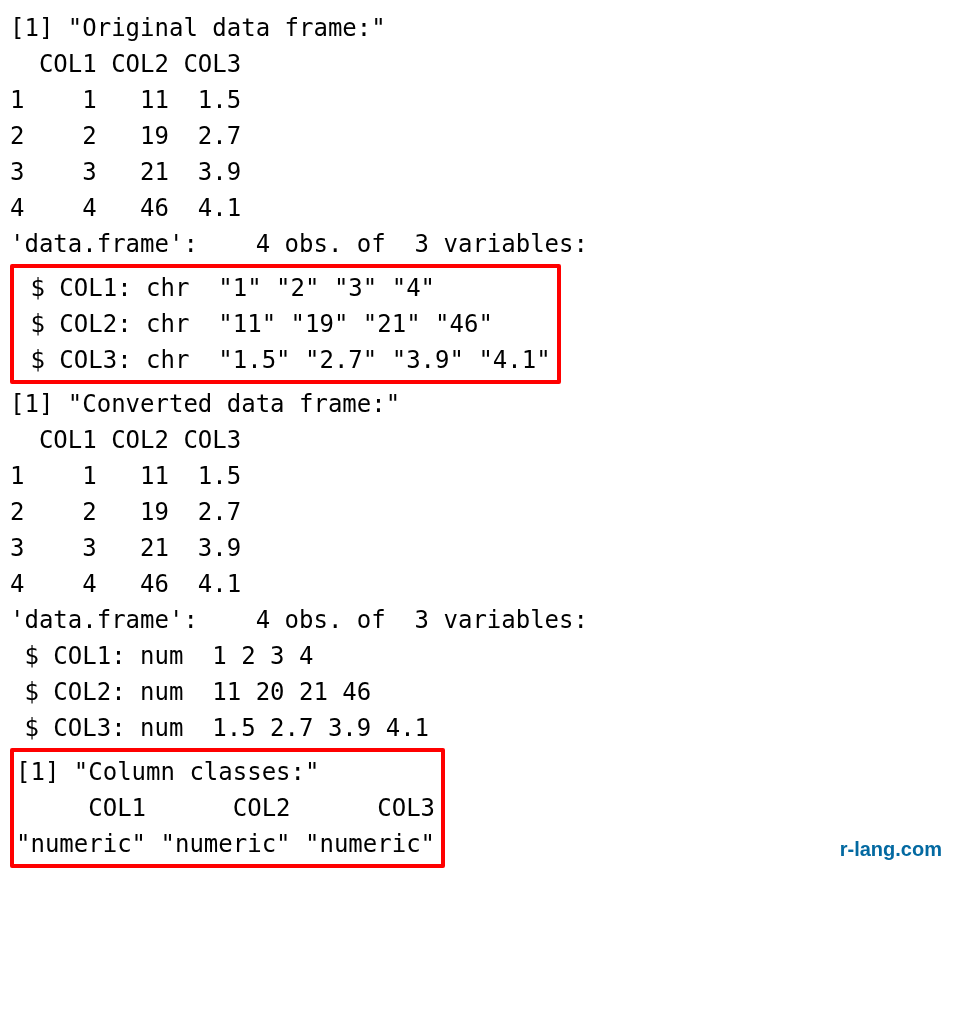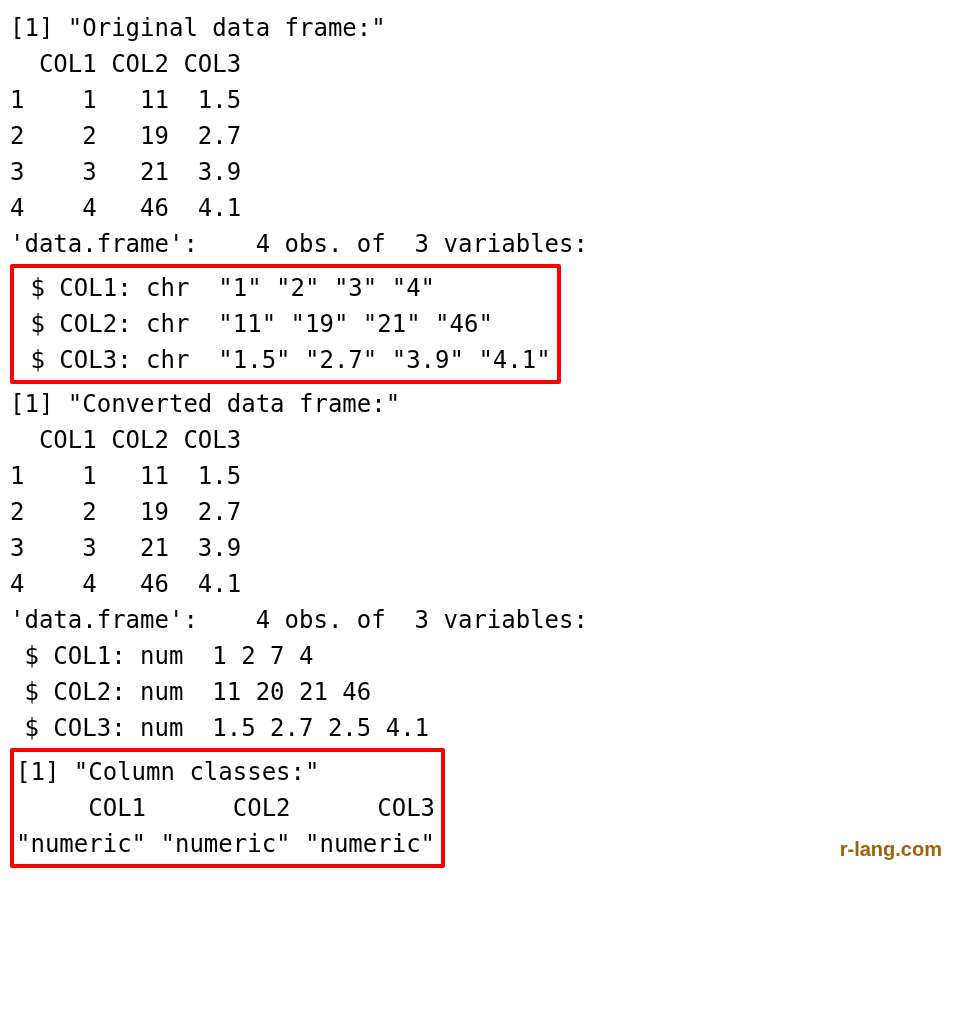--- a/index.html
+++ b/index.html
@@ -23,21 +23,21 @@
     border: 4px solid #ff0000;
     border-radius: 2px;
     display: inline-block;
     padding: 2px 6px 2px 2px;
     margin: 2px 0;
   }
   .watermark {
     position: absolute;
     right: 16px;
     bottom: 16px;
-    color: #a16207;
+    color: #0369a1;
     font-family: Arial, Helvetica, sans-serif;
     font-size: 20px;
     font-weight: 600;
   }
 </style>
 </head>
 <body>
 
 
 
@@ -53,23 +53,23 @@
 <pre> $ COL2: chr  "11" "19" "21" "46"</pre>
 <pre> $ COL3: chr  "1.5" "2.7" "3.9" "4.1"</pre>
 </div>
 <pre>[1] "Converted data frame:"</pre>
 <pre>  COL1 COL2 COL3</pre>
 <pre>1    1   11  1.5</pre>
 <pre>2    2   19  2.7</pre>
 <pre>3    3   21  3.9</pre>
 <pre>4    4   46  4.1</pre>
 <pre>'data.frame':    4 obs. of  3 variables:</pre>
-<pre> $ COL1: num  1 2 7 4</pre>
+<pre> $ COL1: num  1 2 3 4</pre>
 <pre> $ COL2: num  11 20 21 46</pre>
-<pre> $ COL3: num  1.5 2.7 2.5 4.1</pre>
+<pre> $ COL3: num  1.5 2.7 3.9 4.1</pre>
 <div class="redbox">
 <pre>[1] "Column classes:"</pre>
 <pre>     COL1      COL2      COL3</pre>
 <pre>"numeric" "numeric" "numeric"</pre>
 </div>
 
 <div class="watermark">r-lang.com</div>
 
 
 

